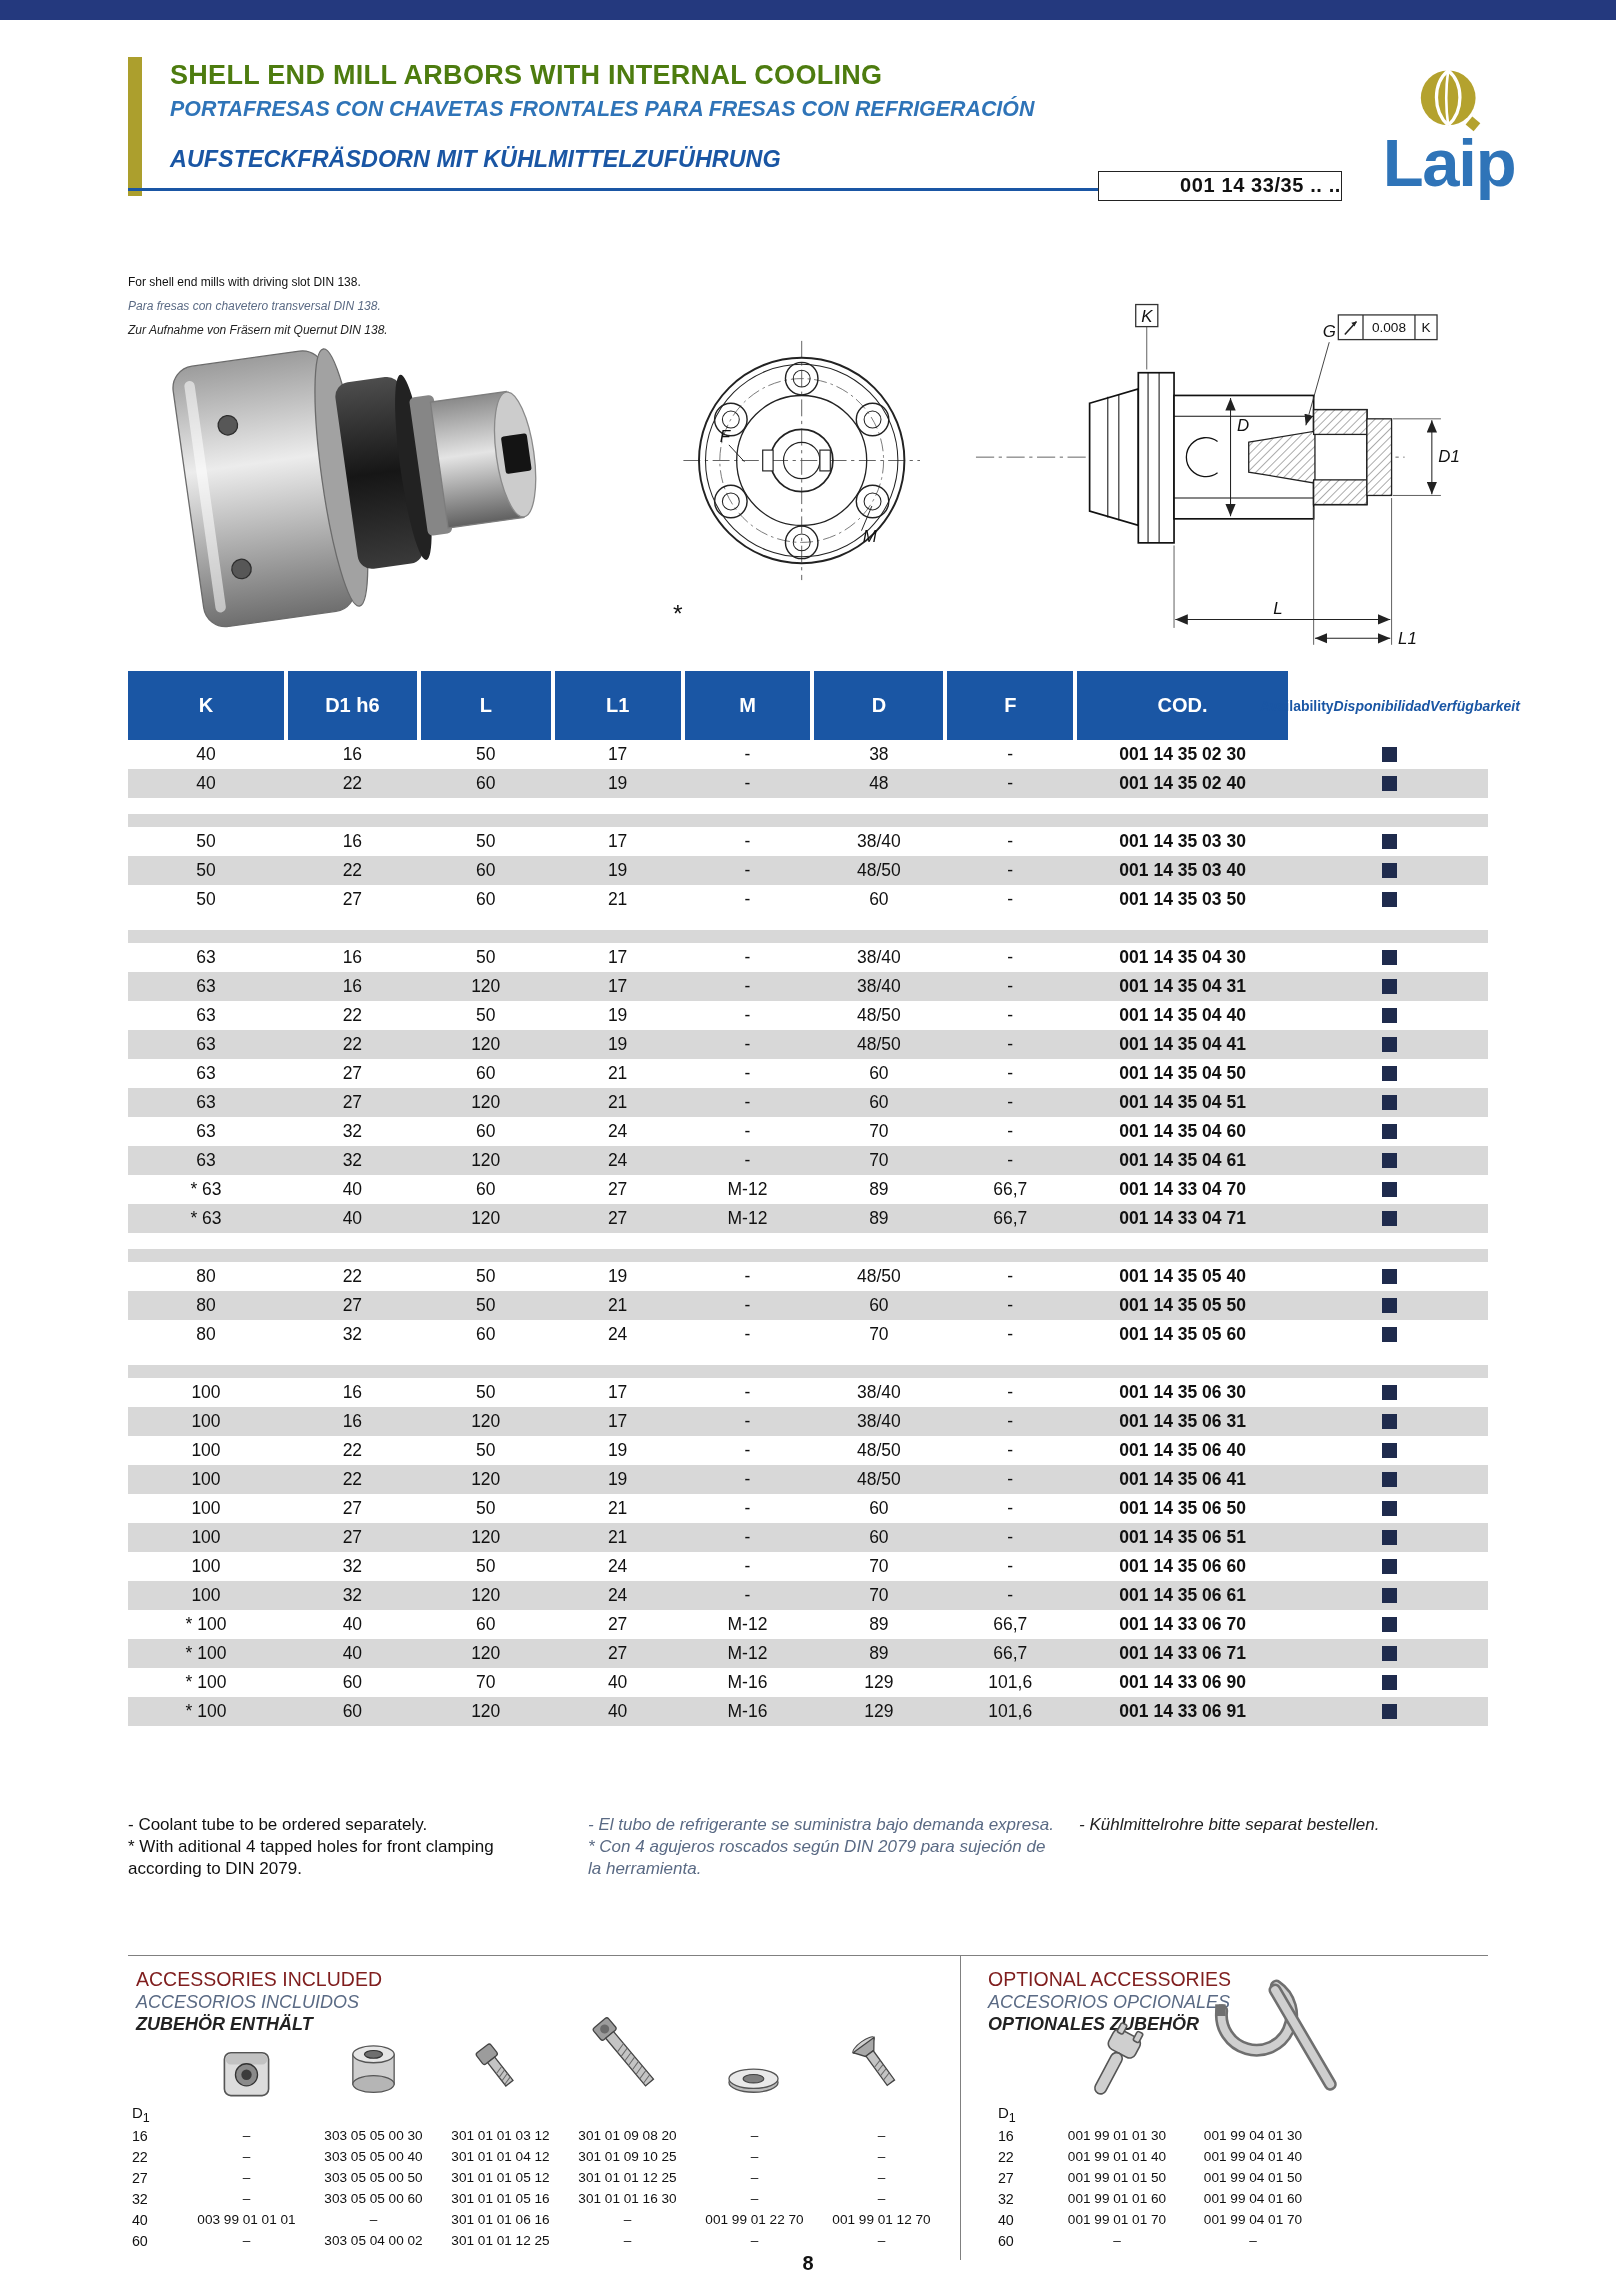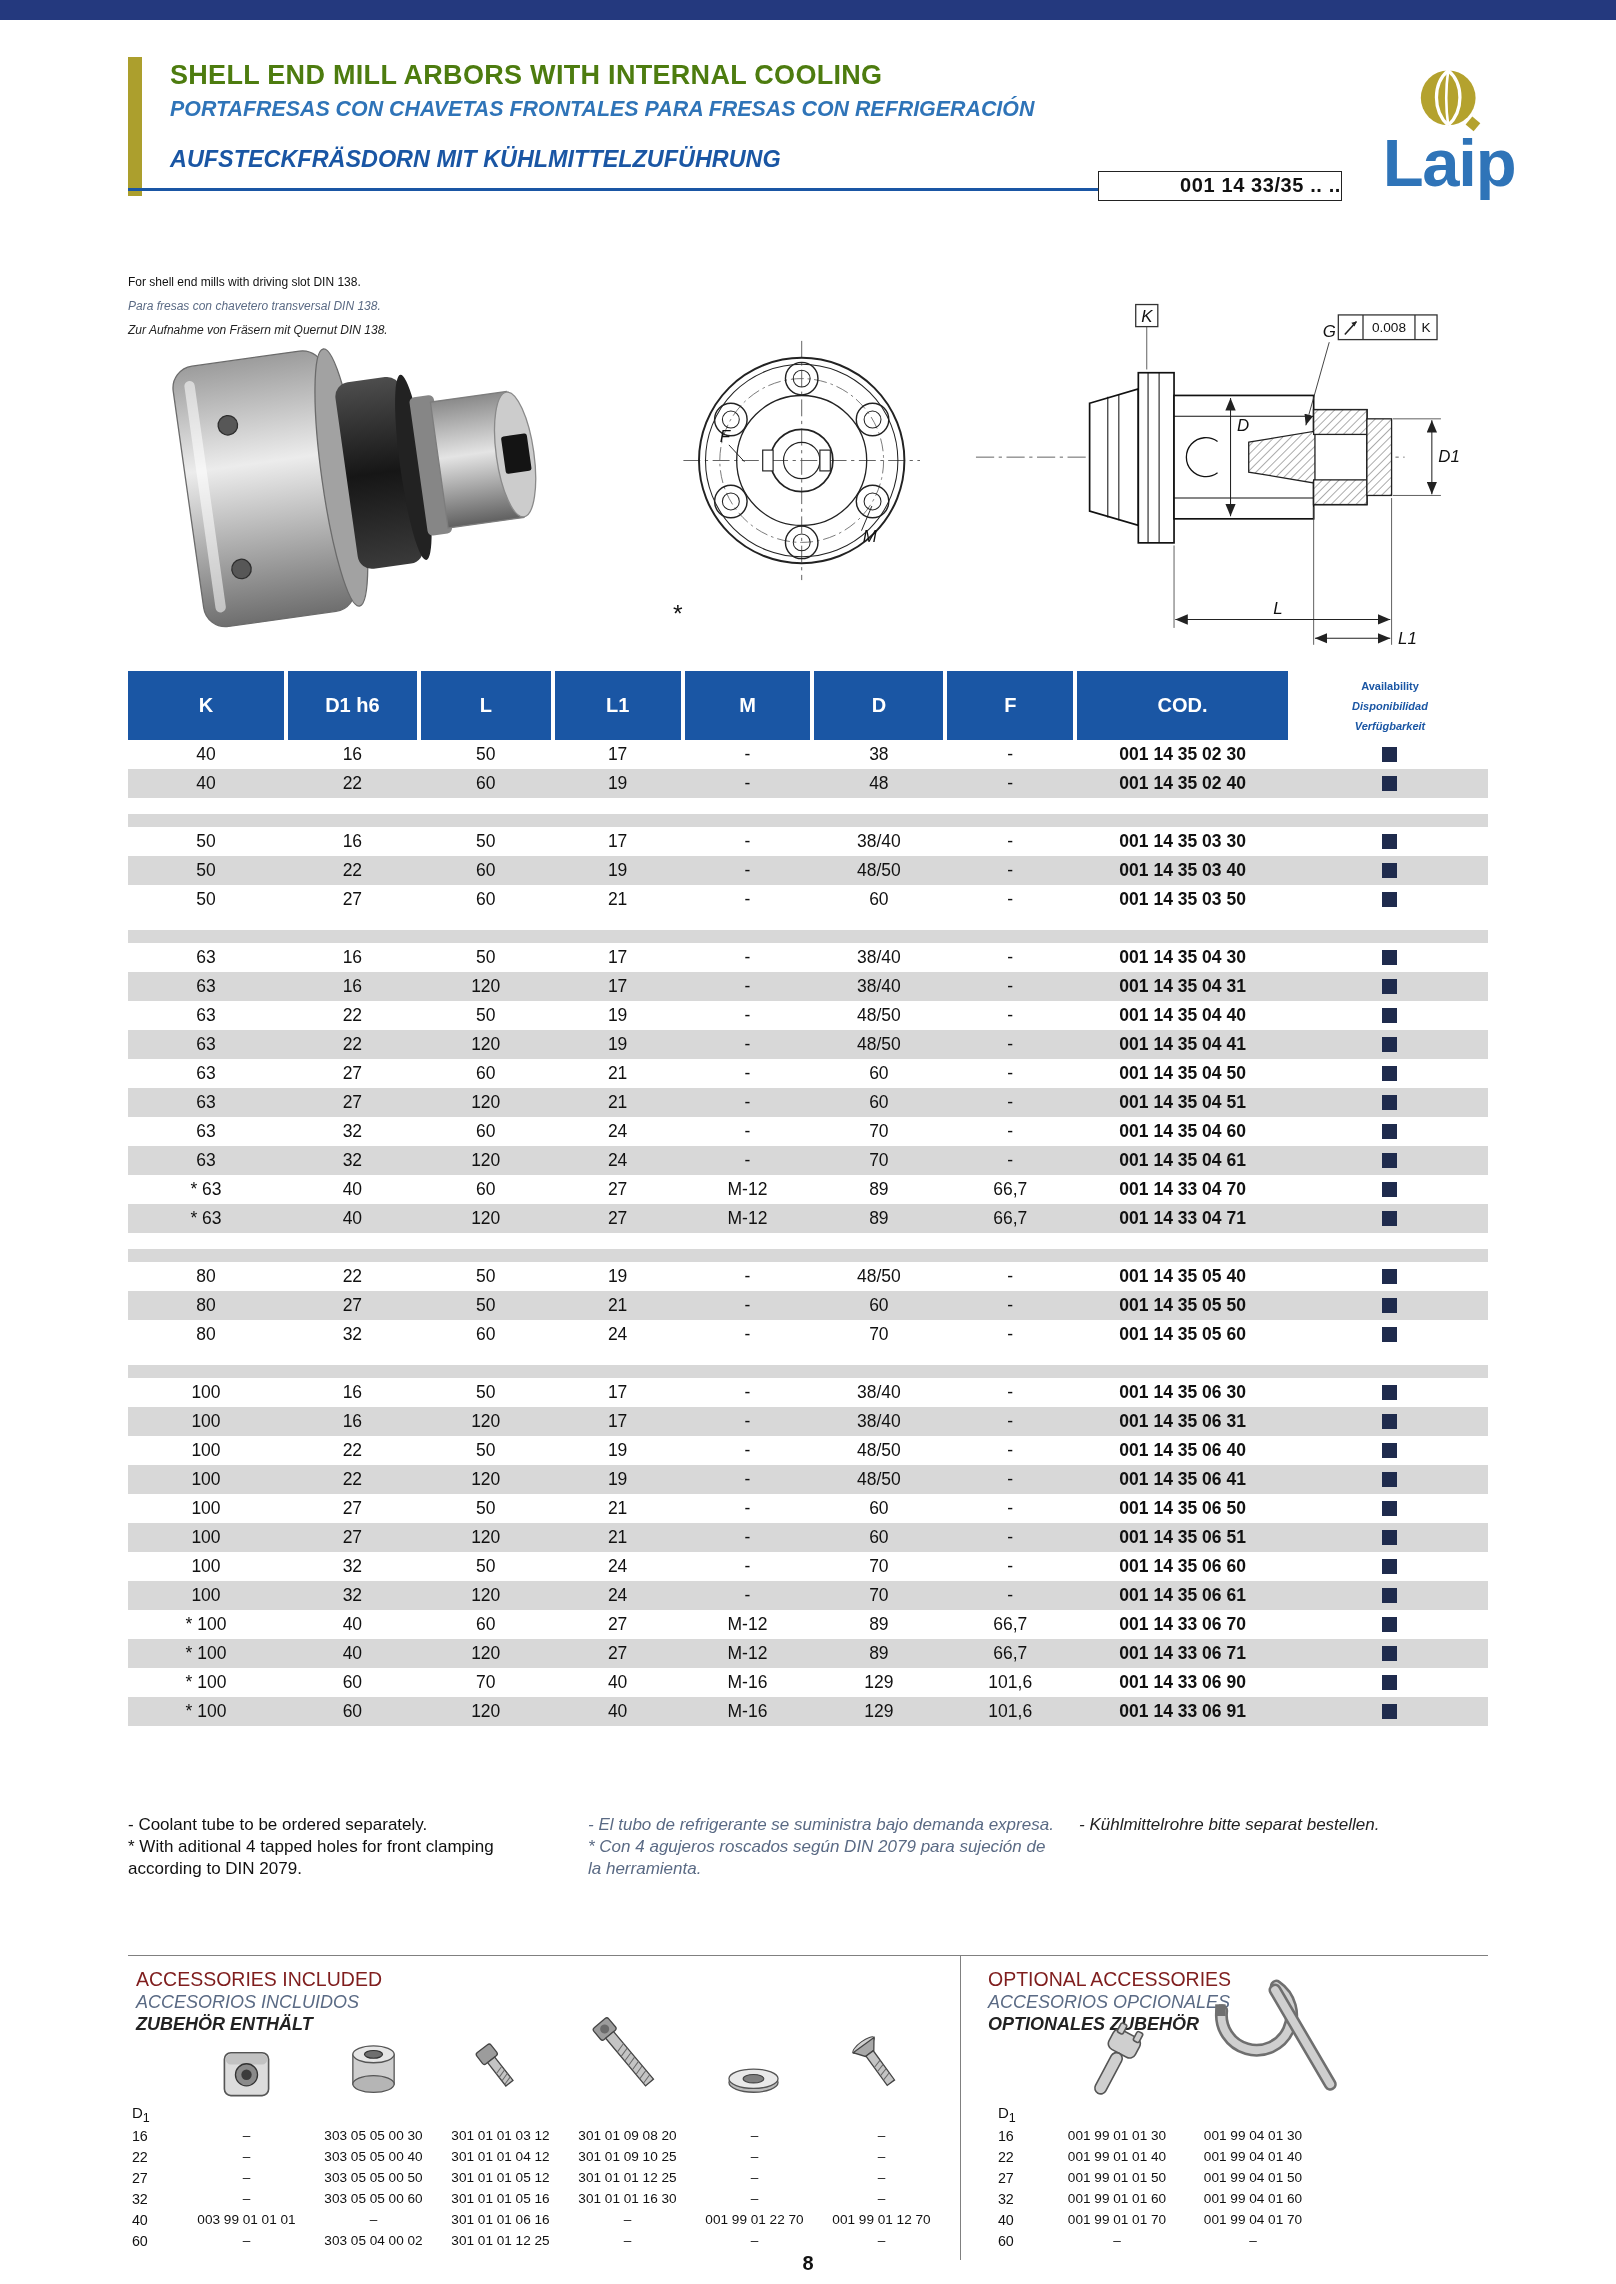--- a/index.html
+++ b/index.html
@@ -47,21 +47,21 @@
   .dim.small { font-size:21px; font-style:normal; }
   .dim.big { font-size:38px; font-style:normal; }
 
   
   .table { left:128px; top:671px; width:1360px; }
   .thead { display:flex; gap:3.9px; height:69px; }
   .th {
     background:#1a56a4; color:#fff; font-weight:bold; font-size:20px;
     display:flex; align-items:center; justify-content:center;
   }
-  .th.avail { background:#fff; color:#1a56a4; flex-direction:column; font-size:11px; line-height:20px; }
+  .th.avail { background:#fff; color:#1a56a4; font-size:14px; line-height:20px; }
   .av1 { font-weight:bold; }
   .av2 { font-weight:bold; font-style:italic; }
   .av3 { font-style:italic; }
   .c0{width:156px}.c1{width:129px}.c2{width:130px}.c3{width:126px}.c4{width:126px}
   .c5{width:129px}.c6{width:126px}.c7{width:211px}.c8{width:196px}
   .trow { display:flex; gap:3.9px; height:29px; background:#fff; }
   .trow.alt { background:#d8d8d8; }
   .td { font-size:17.5px; display:flex; align-items:center; justify-content:center; color:#111; }
   .td.cod { font-weight:bold; }
   .sq { width:15px; height:15px; background:#1f2b4d; }

